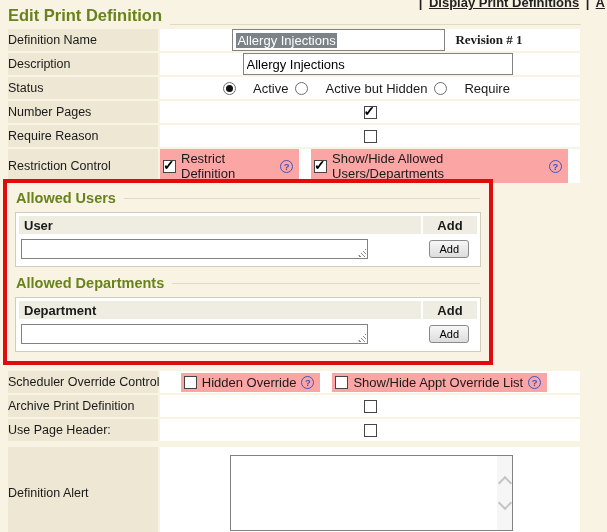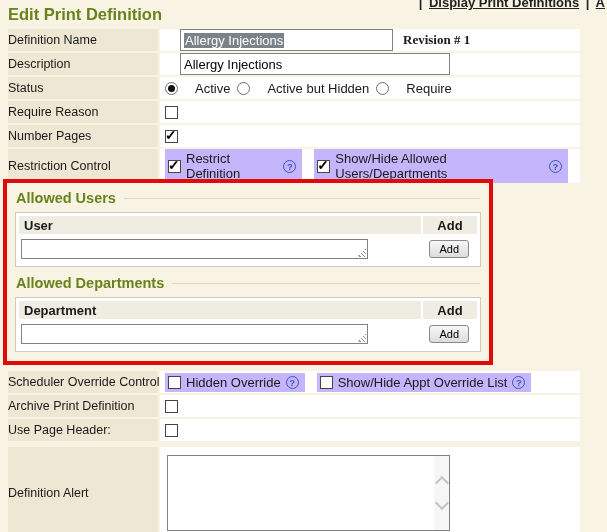--- a/index.html
+++ b/index.html
@@ -11,34 +11,34 @@
     position:relative;overflow:hidden;
   }
   
   .top-links{
     position:absolute;top:-5px;right:2px;
     font-weight:bold;font-size:13px;color:#222;white-space:nowrap;
   }
   .top-links a{color:#222;text-decoration:underline;cursor:pointer;}
   .top-links .sep{text-decoration:none;margin:0 3px;}
   
-  .titlebar{display:flex;align-items:flex-start;margin:5px 26px 4px 8px;height:20px;flex-direction:column;}
+  .titlebar{display:flex;align-items:flex-end;margin:5px 26px 4px 8px;height:20px;}
   .page-title{font-weight:bold;font-size:16.5px;color:#68831B;white-space:nowrap;}
   .rule{flex:1;border-top:1px solid #DFD9C5;margin-left:8px;height:0;}
   
   .rows{margin:0 27px 0 8px;}
   .frow{display:flex;margin-bottom:2px;min-height:22px;}
   .flabel{
     width:150px;flex:0 0 150px;background:#EDE7D3;
     display:flex;align-items:center;padding-left:0;box-sizing:border-box;
     font-size:12.5px;white-space:nowrap;
   }
   .fcontent{
     flex:1;background:#FFFFFF;display:flex;align-items:center;
-    padding-left:5px;margin-left:2px;position:relative;
+    margin-left:2px;position:relative;justify-content:center;
   }
   .text-input{
     height:18px;border:1px solid #828282;background:#fff;
     font-family:"Liberation Sans",sans-serif;font-size:13px;
     padding:1px 3px;margin-left:15px;box-sizing:content-box;
   }
   .fake-input{
     height:18px;border:1px solid #828282;background:#fff;
     display:flex;align-items:center;padding:1px 3px;margin-left:15px;
   }
@@ -56,21 +56,21 @@
   .rb{
     width:13px;height:13px;border:1px solid #6e6e6e;border-radius:50%;
     background:#fff;display:inline-block;position:relative;box-sizing:border-box;
   }
   .rb.checked::after{
     content:"";position:absolute;left:2px;top:2px;width:7px;height:7px;
     border-radius:50%;background:#111;
   }
   .opt{display:inline-flex;align-items:center;gap:17px;margin-right:7px;}
   .grp{
-    display:inline-flex;align-items:center;gap:5px;background:#c4b5fd;
+    display:inline-flex;align-items:center;gap:5px;background:#fca5a5;
     padding:2px 6px 2px 3px;margin-right:12px;
   }
   .help{
     width:13px;height:13px;border:1px solid #3A57C4;border-radius:50%;
     color:#3A57C4;font-size:9.5px;font-weight:bold;line-height:12px;
     text-align:center;display:inline-block;flex:0 0 13px;box-sizing:border-box;
   }
   
   .redbox{
     position:relative;z-index:3;margin:-6px 0 0 3px;width:490px;
@@ -169,30 +169,30 @@
         <span>Active but Hidden</span>
       </span>
       <span class="opt">
         <span class="rb"></span>
         <span>Require</span>
       </span>
     </div>
   </div>
 
   <div class="frow">
+    <div class="flabel">Number Pages</div>
+    <div class="fcontent">
+      <span class="cb checked"></span>
+    </div>
+  </div>
+
+  <div class="frow">
     <div class="flabel">Require Reason</div>
     <div class="fcontent">
       <span class="cb"></span>
-    </div>
-  </div>
-
-  <div class="frow">
-    <div class="flabel">Number Pages</div>
-    <div class="fcontent">
-      <span class="cb checked"></span>
     </div>
   </div>
 
   <div class="frow">
     <div class="flabel">Restriction Control</div>
     <div class="fcontent">
       <span class="grp">
         <span class="cb checked"></span>
         <span>Restrict Definition</span>
         <span class="help">?</span>

